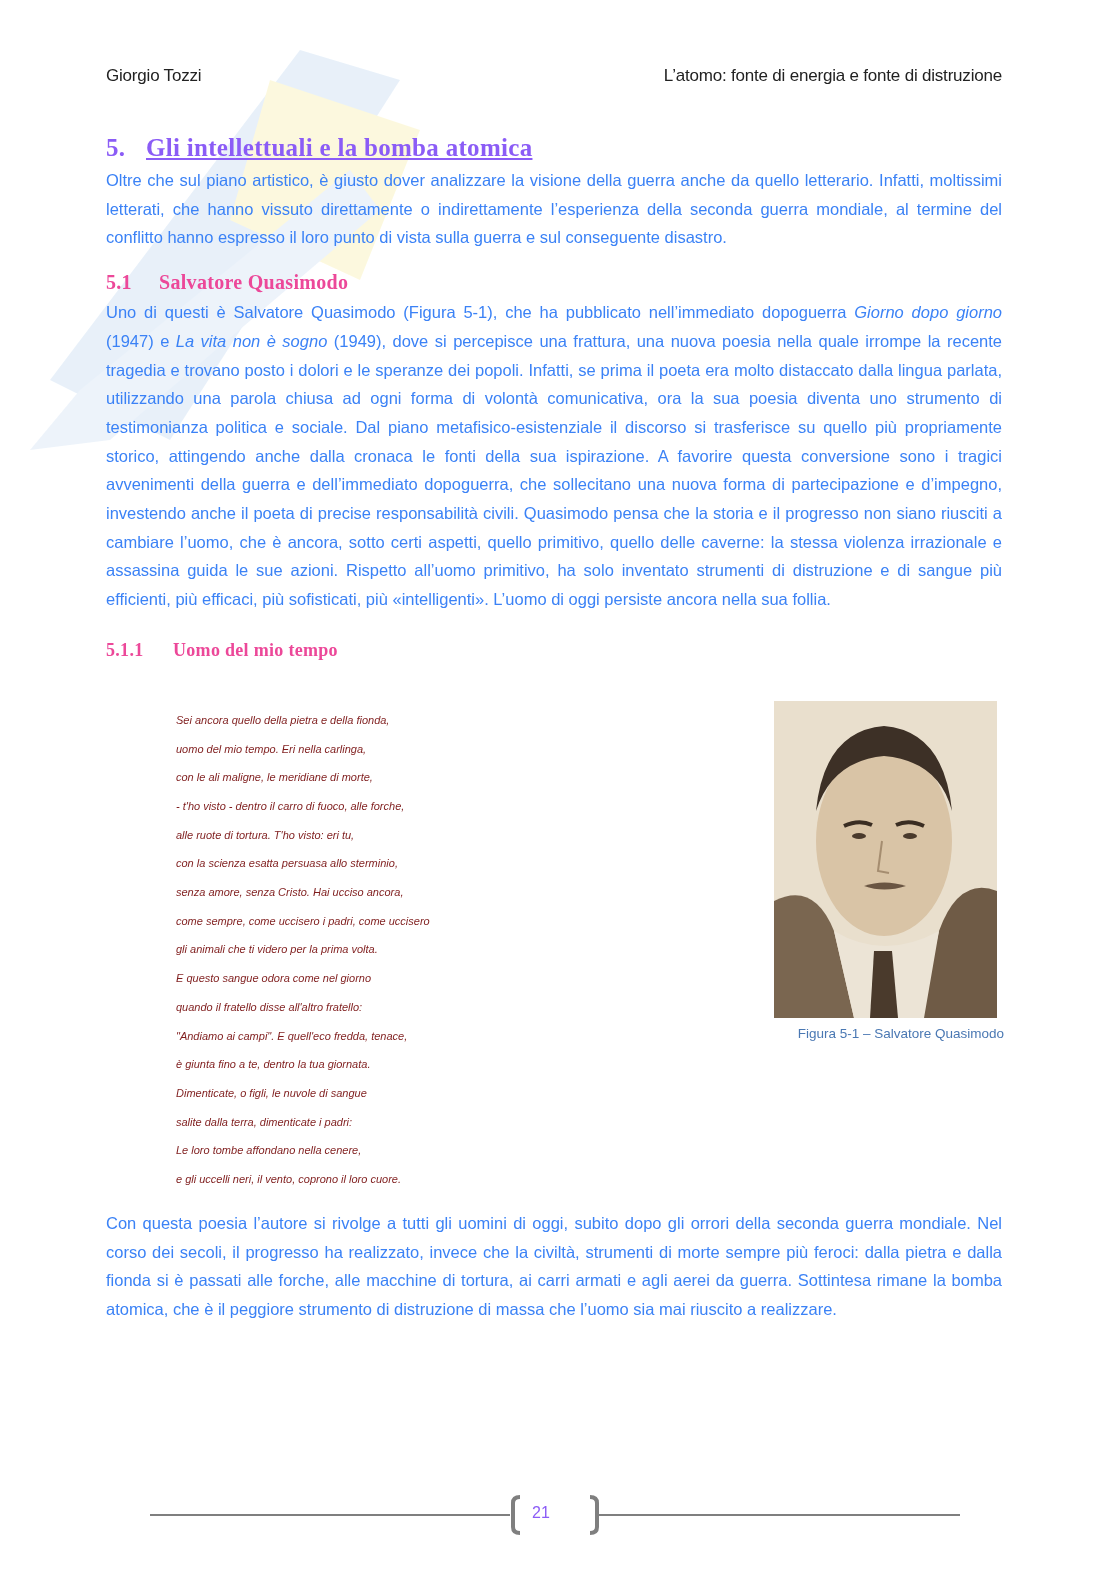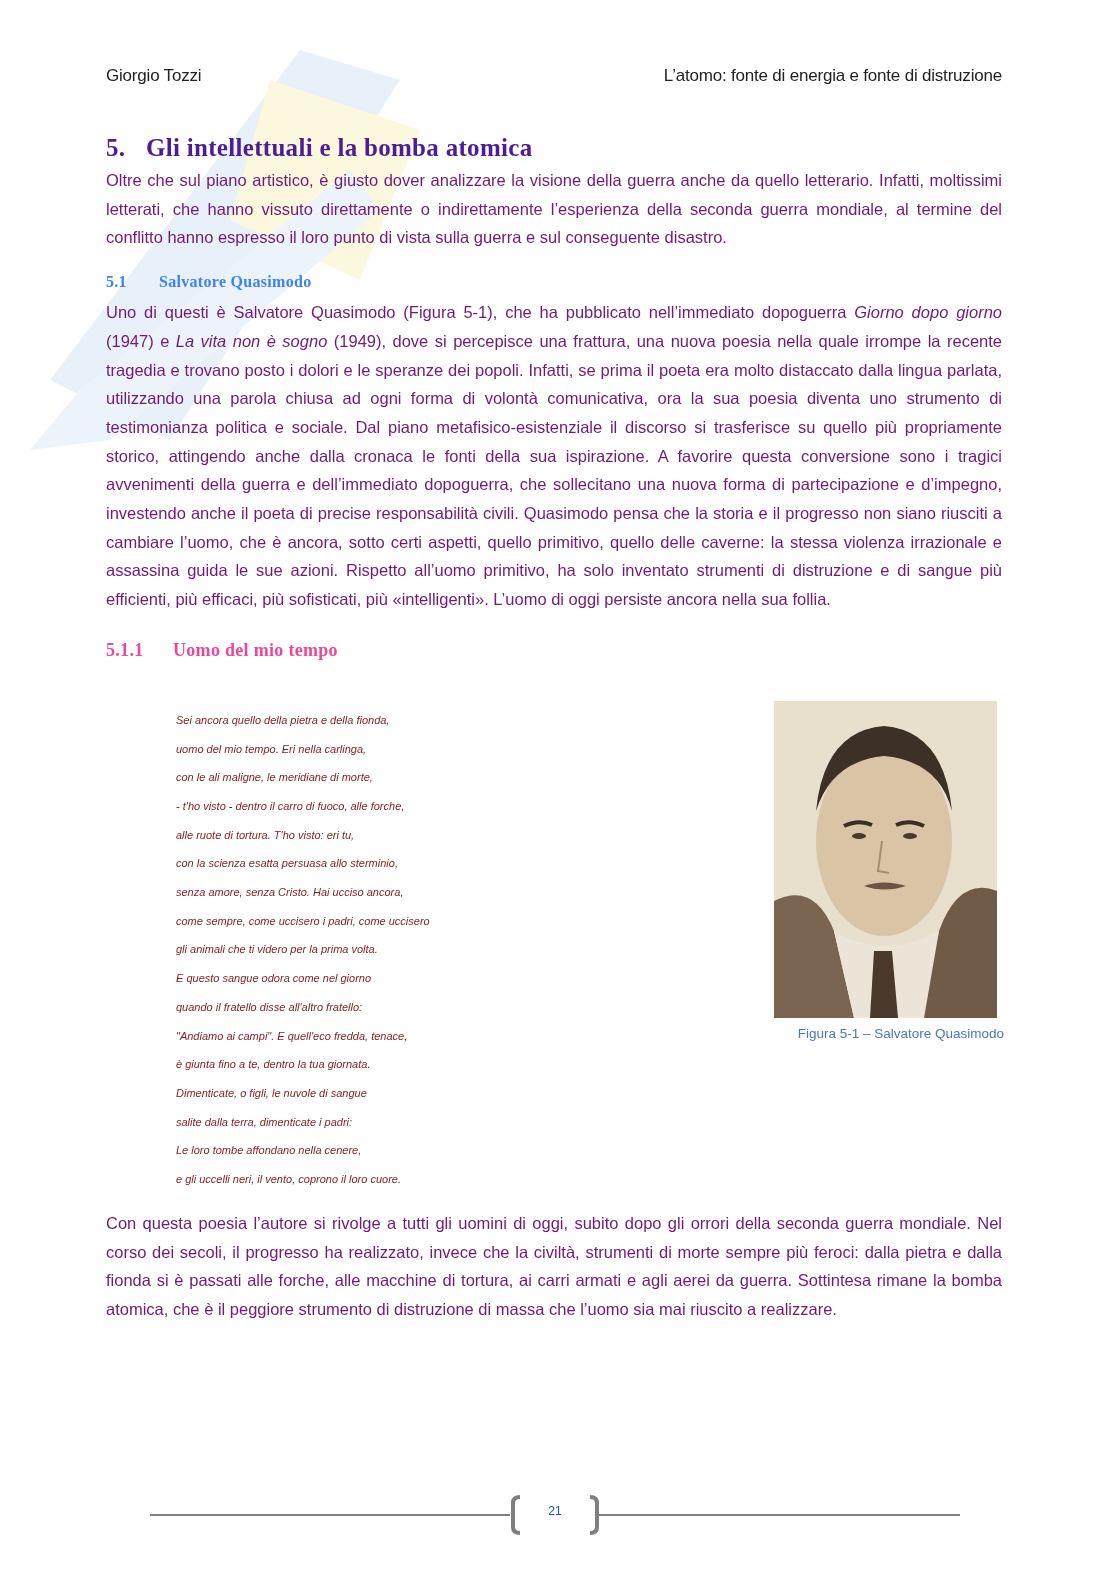--- a/index.html
+++ b/index.html
@@ -2,39 +2,39 @@
 <html><head>
   <meta charset="utf-8">
   <style>
     html, body { margin: 0; padding: 0; background: #ffffff; }
     body { width: 1116px; height: 1579px; position: relative; overflow: hidden;
            font-family: "Liberation Sans", sans-serif; color: #1a1a1a; }
     .watermark { position: absolute; left: 20px; top: 20px; width: 600px; height: 480px; pointer-events: none; }
     .page-header { position: absolute; top: 66px; left: 106px; right: 114px; height: 26px;
                    font-size: 17px; display: flex; justify-content: space-between; color: #222; letter-spacing: -0.2px; }
     .content { position: absolute; left: 106px; width: 896px; top: 130px; }
-    h1 { font-family: "Liberation Serif", serif; font-weight: bold; color: #4c1d95; font-size: 25px;
-         margin: 0; line-height: 36px; letter-spacing: 0.3px; }
+    h1 { font-family: "Liberation Serif", serif; font-weight: bold; color: #8b5cf6; font-size: 25px;
+         margin: 0; line-height: 36px; letter-spacing: 0.3px; text-decoration: underline; }
     h1 .num { display: inline-block; width: 40px; }
-    h2 { font-family: "Liberation Serif", serif; font-weight: bold; color: #3b82f6; font-size: 16px;
+    h2 { font-family: "Liberation Serif", serif; font-weight: bold; color: #ec4899; font-size: 20px;
          margin: 0; line-height: 32px; letter-spacing: 0.3px; }
     h2 .num { display: inline-block; width: 53px; }
     h3 { font-family: "Liberation Serif", serif; font-weight: bold; color: #ec4899; font-size: 18px;
          margin: 0; line-height: 28px; letter-spacing: 0.3px; }
     h3 .num { display: inline-block; width: 67px; }
-    p.body { font-size: 16.5px; line-height: 28.7px; margin: 0; text-align: justify; color: #701a75; }
+    p.body { font-size: 16.5px; line-height: 28.7px; margin: 0; text-align: justify; color: #3b82f6; }
     .poem-wrap { position: relative; height: 500px; margin-top: 42px; }
     .poem { position: absolute; left: 70px; top: 0; font-style: italic; font-size: 11px; line-height: 28.7px; color: #7f1d1d; }
     .poem div { white-space: nowrap; }
     .figure { position: absolute; left: 668px; top: -5px; width: 228px; }
     .photo { width: 223px; height: 317px; display: block; margin-left: 0; }
     .caption { font-size: 13.5px; font-weight: normal; color: #4a78b3; text-align: right; margin-top: 8px; margin-right: -2px; white-space: nowrap; }
     .footer { position: absolute; top: 1492px; left: 150px; width: 810px; height: 44px; }
     .footer .line { position: absolute; top: 22px; height: 2px; background: #7f7f7f; }
-    .footer .page-num { position: absolute; left: 382px; width: 46px; top: 12px; text-align: center; font-size: 12px; color: #1d4ed8; }
+    .footer .page-num { position: absolute; left: 382px; width: 46px; top: 12px; font-size: 16px; color: #8b5cf6; }
   </style>
 </head>
 <body>
 
 <svg class="watermark" viewBox="0 0 600 480">
   <g opacity="0.55">
     <polygon points="30,360 280,30 380,60 150,420" fill="#d6e5f5"></polygon>
     <polygon points="250,60 400,110 340,260 210,200" fill="#fbf4c4"></polygon>
     <polygon points="10,430 60,370 330,150 360,190 90,420" fill="#dfeaf7"></polygon>
   </g>

